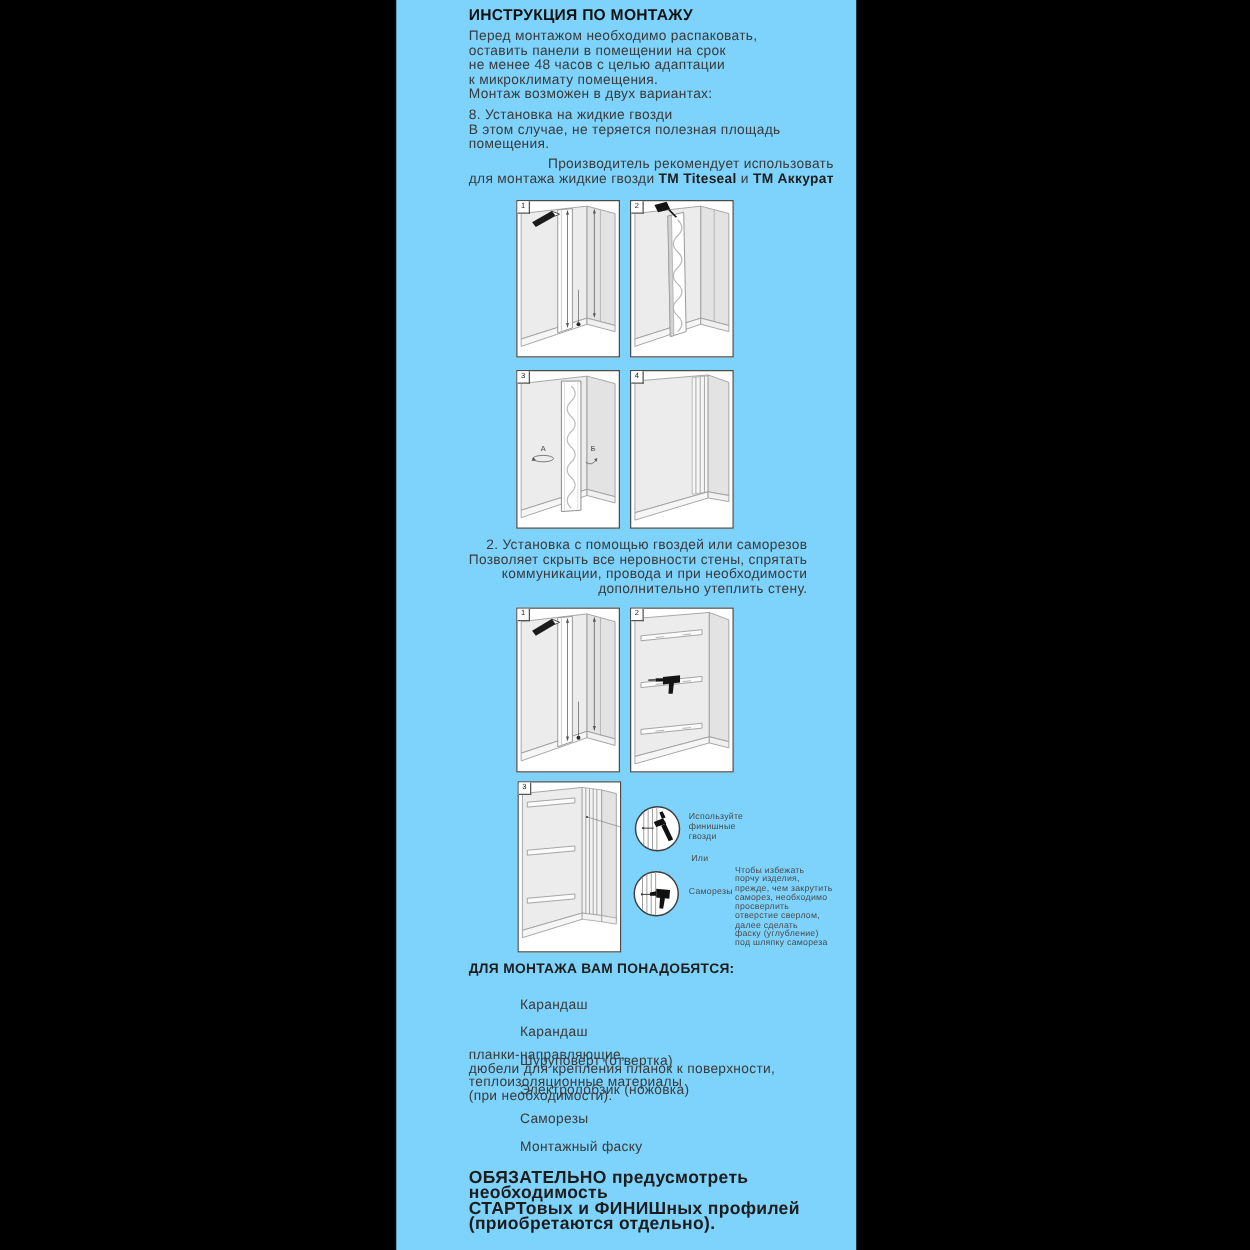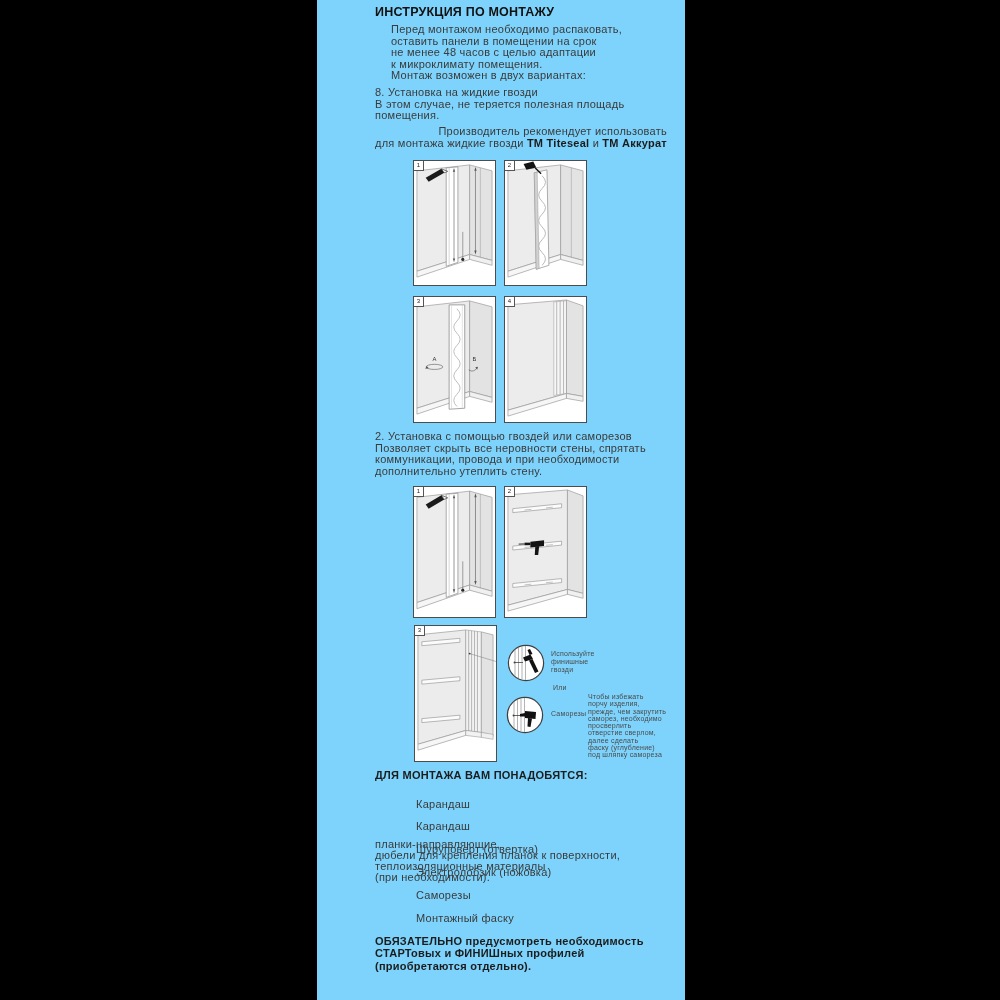--- a/index.html
+++ b/index.html
@@ -20,21 +20,21 @@
   .tools div{height:11.2px;}
 </style>
 </head>
 <body>
 
 <div class="stage">
   <div class="page">
 
     <div class="title" style="left:58px;top:5px;">ИНСТРУКЦИЯ ПО МОНТАЖУ</div>
 
-    <div class="txt" style="left:58px;top:24px;margin-left:16px;">Перед монтажом необходимо распаковать,
+    <div class="txt" style="left:58px;top:24px;">Перед монтажом необходимо распаковать,
 оставить панели в помещении на срок
 не менее 48 часов с целью адаптации
 к микроклимату помещения.
 Монтаж возможен в двух вариантах:</div>
 
     <div class="txt" style="left:58px;top:87px;">8. Установка на жидкие гвозди
 В этом случае, не теряется полезная площадь
 помещения.</div>
 
     <div class="txt" style="left:58px;top:126px;text-align:right;"><span>Производитель рекомендует использовать</span>
@@ -108,21 +108,21 @@
         <polygon points="50,5 63,3.8 63,98 50,100" fill="#f6f6f6" stroke="#9a9a9a" stroke-width="0.5"></polygon>
         <polygon points="63,3 80,9 80,101 63,98" fill="#e3e3e3" stroke="#9a9a9a" stroke-width="0.7"></polygon>
         <line x1="53" y1="4.6" x2="53" y2="99.5" stroke="#9a9a9a" stroke-width="0.7"></line>
         <line x1="56.5" y1="4.3" x2="56.5" y2="99" stroke="#9a9a9a" stroke-width="0.7"></line>
         <line x1="60" y1="4" x2="60" y2="98.5" stroke="#9a9a9a" stroke-width="0.7"></line>
         <polygon points="3,115 63,98 63,103 3,121" fill="#f6f6f6" stroke="#9a9a9a" stroke-width="0.7"></polygon>
         <polygon points="63,98 80,101 80,106 63,103" fill="#f0f0f0" stroke="#9a9a9a" stroke-width="0.7"></polygon>
       </svg>
     </div>
 
-    <div class="txt" style="left:58px;top:431px;">2. Установка с помощью гвоздей или саморезов
+    <div class="txt" style="left:58px;top:431px;text-align:right;">2. Установка с помощью гвоздей или саморезов
 Позволяет скрыть все неровности стены, спрятать
 коммуникации, провода и при необходимости
 дополнительно утеплить стену.</div>
 
     <div class="fig" style="left:96px;top:486px;width:83px;height:132px;">
       <div class="badge">1</div>
       <svg viewBox="0 0 83 126" preserveAspectRatio="none">
         <polygon points="3,10 57,4 57,95 3,112" fill="#ececec" stroke="#9a9a9a" stroke-width="0.7"></polygon>
         <polygon points="57,4 80,10 80,101 57,95" fill="#e3e3e3" stroke="#9a9a9a" stroke-width="0.7"></polygon>
         <polygon points="3,112 57,95 57,100 3,118" fill="#f6f6f6" stroke="#9a9a9a" stroke-width="0.7"></polygon>
@@ -264,18 +264,18 @@
       <div>Электролобзик (ножовка)</div>
       <div>Саморезы</div>
       <div>Монтажный фаску</div>
     </div>
 
     <div class="txt" style="left:58px;top:839px;line-height:11px;">планки-направляющие,
 дюбели для крепления планок к поверхности,
 теплоизоляционные материалы
 (при необходимости).</div>
 
-    <div class="txt bold" style="left:58px;top:935px;line-height:12.4px;font-size:11px;">ОБЯЗАТЕЛЬНО предусмотреть необходимость
+    <div class="txt bold" style="left:58px;top:935px;line-height:12.4px;font-size:14px;">ОБЯЗАТЕЛЬНО предусмотреть необходимость
 СТАРТовых и ФИНИШных профилей
 (приобретаются отдельно).</div>
 
   </div>
 </div>
 
 </body></html>

